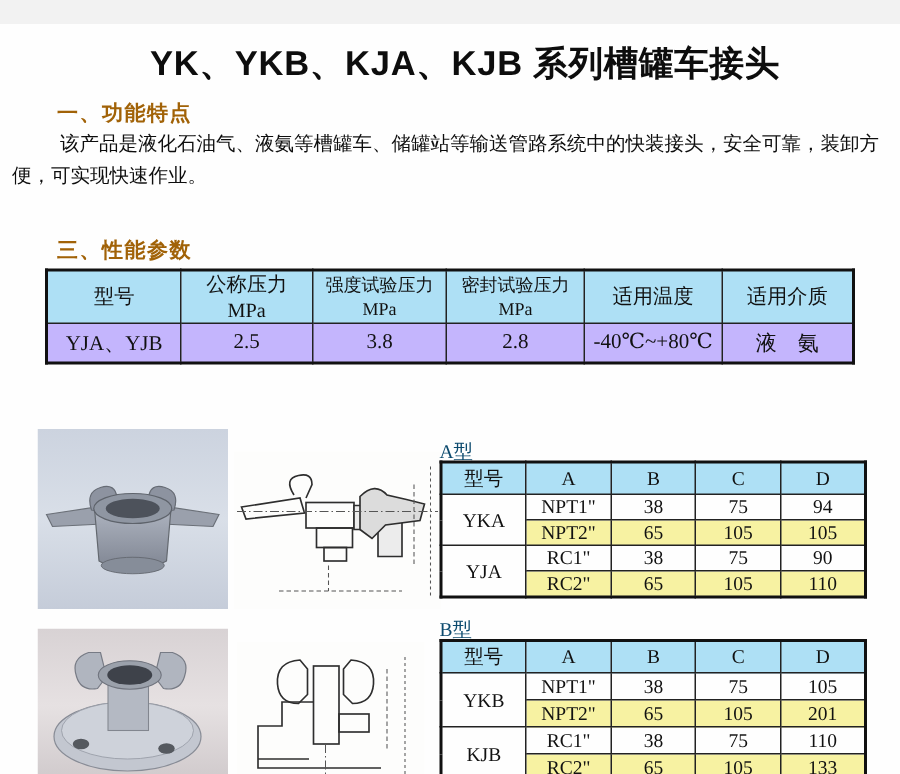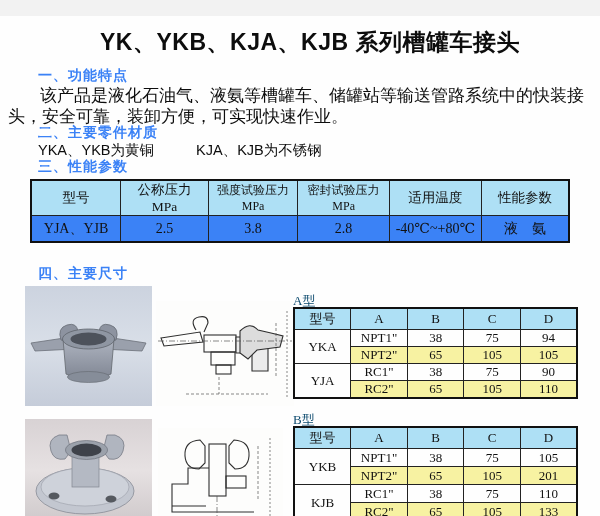--- a/index.html
+++ b/index.html
@@ -8,44 +8,44 @@
     font-family:"Liberation Sans","DejaVu Sans",sans-serif; color:#111;
     overflow:hidden; margin:16px auto;padding-left:20px;
   }
   .title {
     position:absolute; top:11px; left:0; width:100%; margin:0;
     text-align:center; font-size:23px; font-weight:bold; color:#0d0d0d;
     letter-spacing:0.5px;
   }
   .sec-h {
     position:absolute; left:38px; font-size:14px; font-weight:bold;
-    color:#3b82f6; letter-spacing:1px;
+    color:#a16207; letter-spacing:1px;
   }
   .sec-h.s1 { top:51px; }
   .sec-h.s2 { top:108px; }
   .sec-h.s3 { top:142px;text-align:center; }
   .sec-h.s4 { top:249px; }
   .body-text {
     position:absolute; top:69px; left:8px; width:586px; margin:0;
-    font-size:17px; line-height:21px; text-indent:32px; color:#0d0d0d;
+    font-size:13px; line-height:21px; text-indent:32px; color:#0d0d0d;
   }
   .materials { position:absolute; top:125px; left:38px; font-size:14.5px; color:#0d0d0d; }
   .materials .m-left { margin-right:38px; }
 
   
   table { border-collapse:collapse; }
   .perf {
     position:absolute; top:163px; left:30px; width:540px;
     font-family:"Liberation Serif","DejaVu Serif",serif; font-size:14px;
     text-align:center; border:2px solid #111;
   }
   .perf th, .perf td { border:1px solid #222; height:25px; padding:0 2px; font-weight:normal; }
   .perf th { background:#aee0f5; font-size:13.5px; }
   .perf th.narrow { font-size:12px;text-align:center; }
-  .perf tr.yellow td { background:#3b82f6; }
+  .perf tr.yellow td { background:#c4b5fd; }
   .perf col.c0 { width:90px; } .perf col.c1 { width:88px; }
   .perf col.c2 { width:90px; } .perf col.c3 { width:92px; }
   .perf col.c4 { width:92px; } .perf col.c5 { width:88px; }
 
   
   .dim-label {
     position:absolute; left:293px; font-size:13px;
     font-family:"Liberation Serif","DejaVu Serif",serif; color:#0c4a6e;
   }
   .dim-label.a { top:276px; }
@@ -76,58 +76,52 @@
 </head>
 <body>
 
 <div class="page">
 
   <h1 class="title">YK、YKB、KJA、KJB 系列槽罐车接头</h1>
 
   <div class="sec-h s1">一、功能特点</div>
   <p class="body-text">该产品是液化石油气、液氨等槽罐车、储罐站等输送管路系统中的快装接头，安全可靠，装卸方便，可实现快速作业。</p>
 
-  <div class="sec-h s2">二、主要零件材质</div>
-  <div class="materials">
-    <span class="m-left">YKA、YKB为黄铜</span>
-    <span class="m-right">KJA、KJB为不锈钢</span>
-  </div>
 
   <div class="sec-h s3">三、性能参数</div>
 
   <table class="perf">
     <colgroup>
         <col class="c0">
         <col class="c1">
         <col class="c2">
         <col class="c3">
         <col class="c4">
         <col class="c5">
       </colgroup>
     <tbody>
       <tr>
         <th>型号</th>
         <th>公称压力 MPa</th>
         <th class="narrow">强度试验压力MPa</th>
         <th class="narrow">密封试验压力MPa</th>
         <th>适用温度</th>
-        <th>性能参数</th>
+        <th>适用介质</th>
       </tr>
       <tr class="yellow">
         <td>YJA、YJB</td>
         <td>2.5</td>
         <td>3.8</td>
         <td>2.8</td>
         <td>-40℃~+80℃</td>
         <td>液　氨</td>
       </tr>
     </tbody>
   </table>
 
-  <div class="sec-h s4">四、主要尺寸</div>
 
   <div class="photo photo-a">
     <svg viewBox="0 0 127 120" preserveAspectRatio="none">
       <defs>
         <linearGradient id="gA" x1="0" y1="0" x2="0" y2="1">
           <stop offset="0" stop-color="#ccd3df"></stop>
             <stop offset="0.5" stop-color="#d9dfe8"></stop>
             <stop offset="1" stop-color="#c5ccd9"></stop>
         </linearGradient>
         <linearGradient id="gAm" x1="0" y1="0" x2="0" y2="1">

